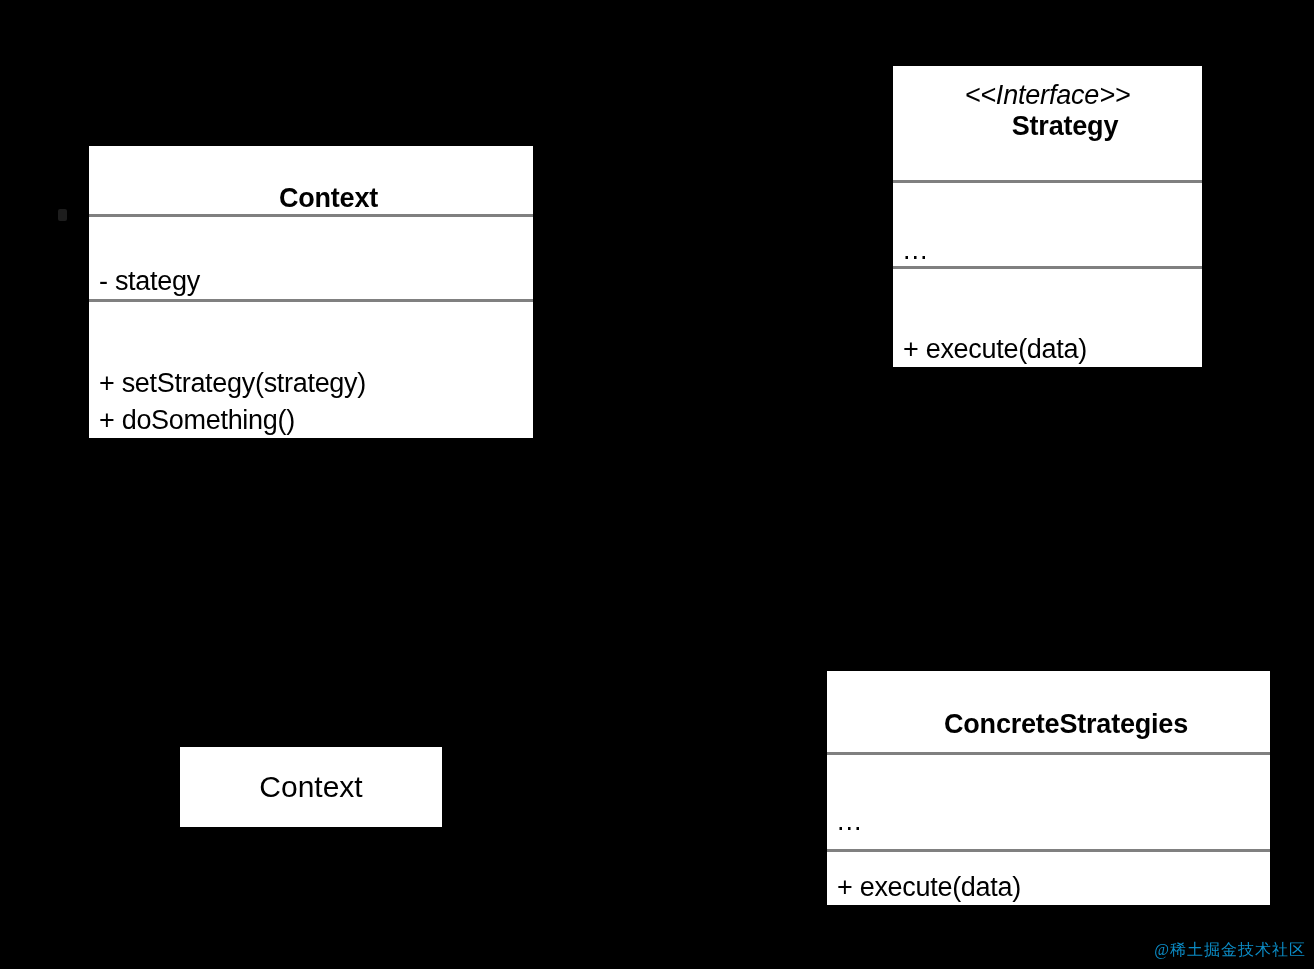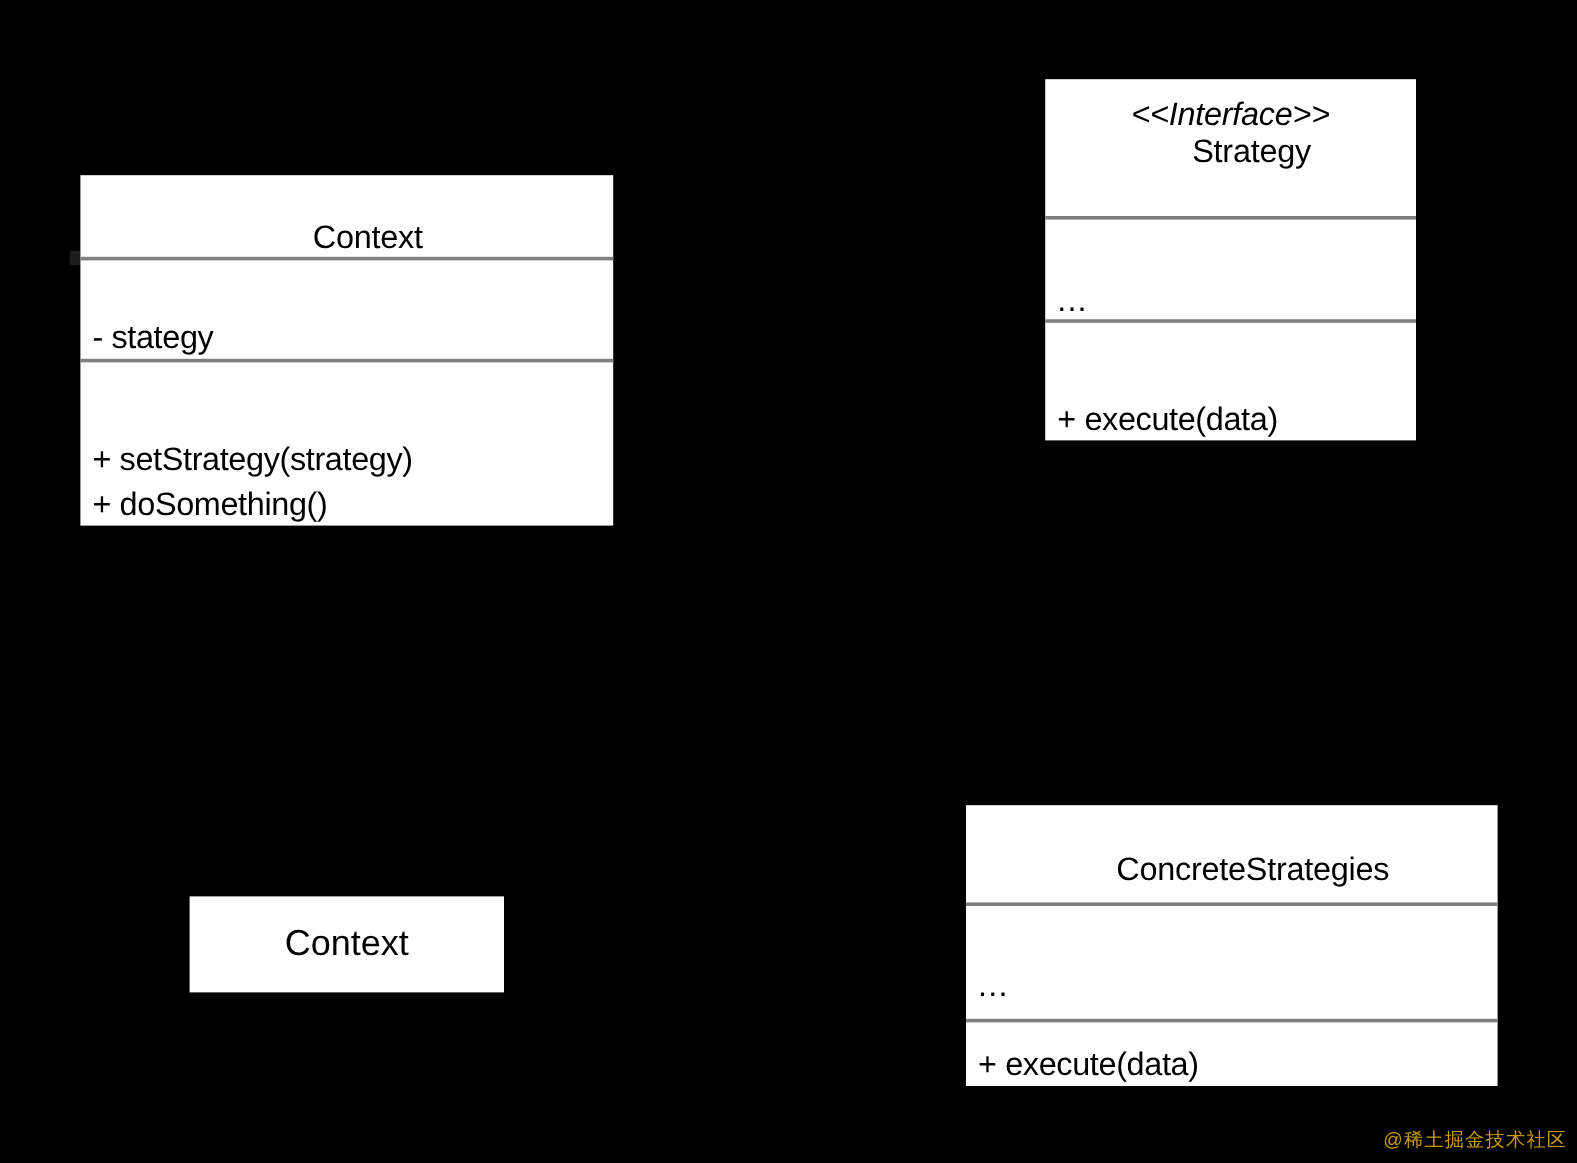--- a/index.html
+++ b/index.html
@@ -21,40 +21,41 @@
   }
 
   
   .uml-box {
     position: absolute;
     background: #ffffff;
     color: #000000;
     box-sizing: border-box;
     display: flex;
     flex-direction: column;
+    margin-left: 22px;
   }
 
   .uml-compartment {
     box-sizing: border-box;
     position: relative;
     display: flex;
     flex-direction: column;
     justify-content: flex-end;
   }
 
   .uml-compartment + .uml-compartment {
     border-top: 3px solid #808080;
   }
 
   
   .uml-header {
     text-align: center;
   }
   .uml-title {
-    font-weight: normal;
+    font-weight: bold;
     font-size: 27px;
     line-height: 1.15;
     letter-spacing: -0.2px;
     padding-left: 35px;
   }
   .uml-stereotype {
     font-style: italic;
     font-size: 27px;
     line-height: 1.15;
     font-weight: normal;
@@ -134,25 +135,25 @@
     background: #1d1d1d;
     border-radius: 2px;
   }
 
   
   #watermark {
     position: absolute;
     right: 8px;
     bottom: 8px;
     font-size: 16px;
-    color: #eab308;
+    color: #0ea5e9;
     letter-spacing: 1px;
     opacity: 0.85;
     white-space: nowrap;
-    font-family: Liberation Sans, sans-serif;
+    font-family: Liberation Serif, serif;
   }
 </style>
 </head>
 <body>
 
 <div id="canvas">
 
   <div id="stray-mark"></div>
 
   <div class="uml-box" id="box-context">

